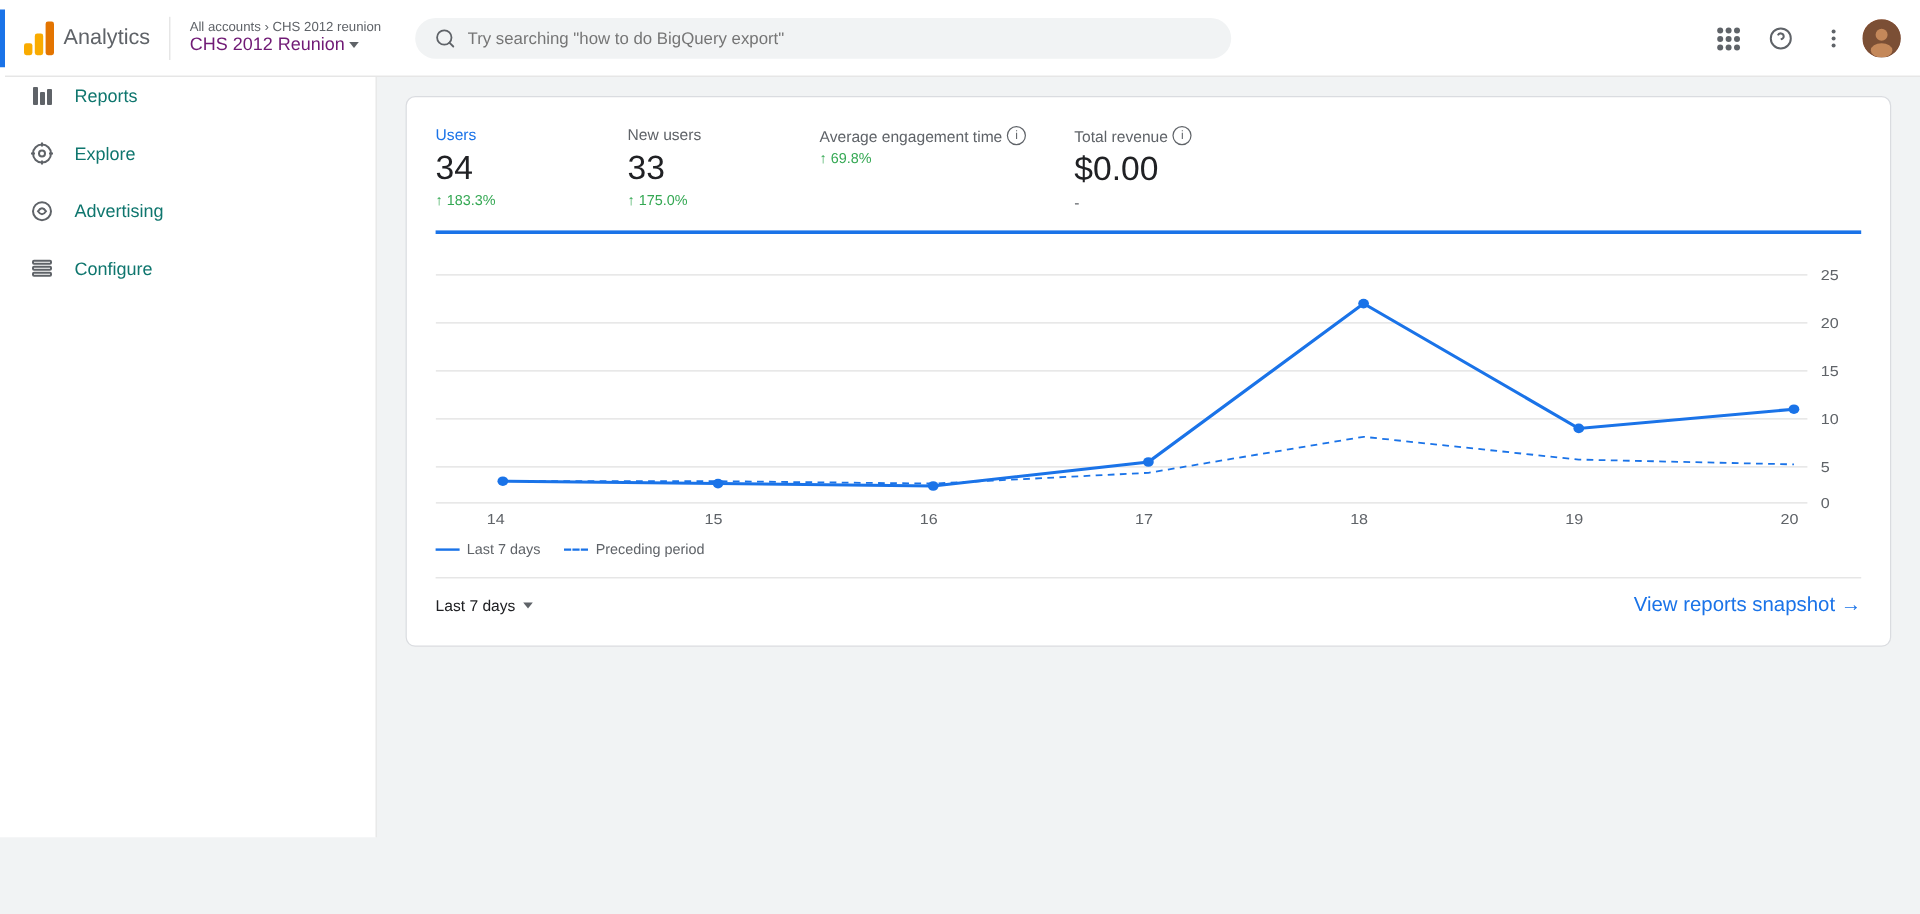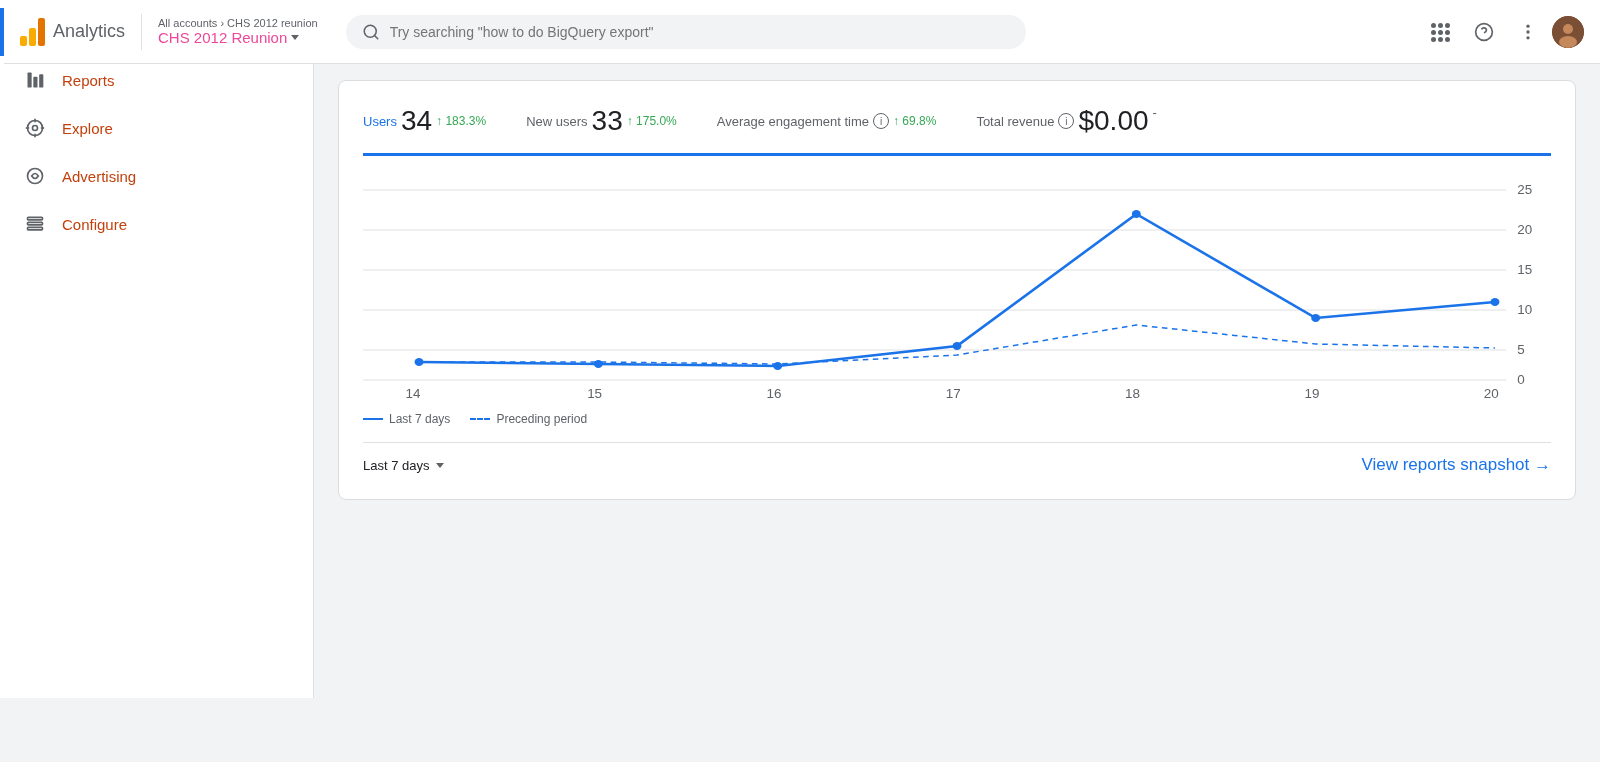--- a/index.html
+++ b/index.html
@@ -56,21 +56,21 @@
     .header-breadcrumb {
       font-size: 11px;
       color: #5f6368;
     }
     .header-account-name {
       display: flex;
       align-items: center;
       gap: 4px;
       font-size: 15px;
       font-weight: 500;
-      color: #ec4899;
+      color: #701a75;
     }
     .chevron-down {
       width: 0; height: 0;
       border-left: 4px solid transparent;
       border-right: 4px solid transparent;
       border-top: 5px solid #5f6368;
       display: inline-block;
     }
     .search-bar {
       flex: 1;
@@ -157,21 +157,21 @@
     .nav-item {
       display: flex;
       align-items: center;
       gap: 16px;
       padding: 0 24px;
       height: 48px;
       cursor: pointer;
       border-radius: 0 24px 24px 0;
       margin-right: 8px;
       font-size: 15px;
-      color: #c2410c;
+      color: #0f766e;
       font-weight: 400;
     }
     .nav-item.active {
       background: #1a73e8;
       color: #fff;
       font-weight: 500;
     }
     .nav-icon {
       width: 22px;
       height: 22px;
@@ -241,21 +241,21 @@
     }
     .metrics-row {
       display: flex;
       gap: 40px;
       margin-bottom: 24px;
       border-bottom: 3px solid #1a73e8;
       padding-bottom: 16px;
     }
     .metric {
       display: flex;
-      flex-direction: row;
+      flex-direction: column;
       gap: 4px;
       min-width: 120px;
     }
     .metric-label {
       font-size: 13px;
       color: #5f6368;
       display: flex;
       align-items: center;
       gap: 4px;
     }

